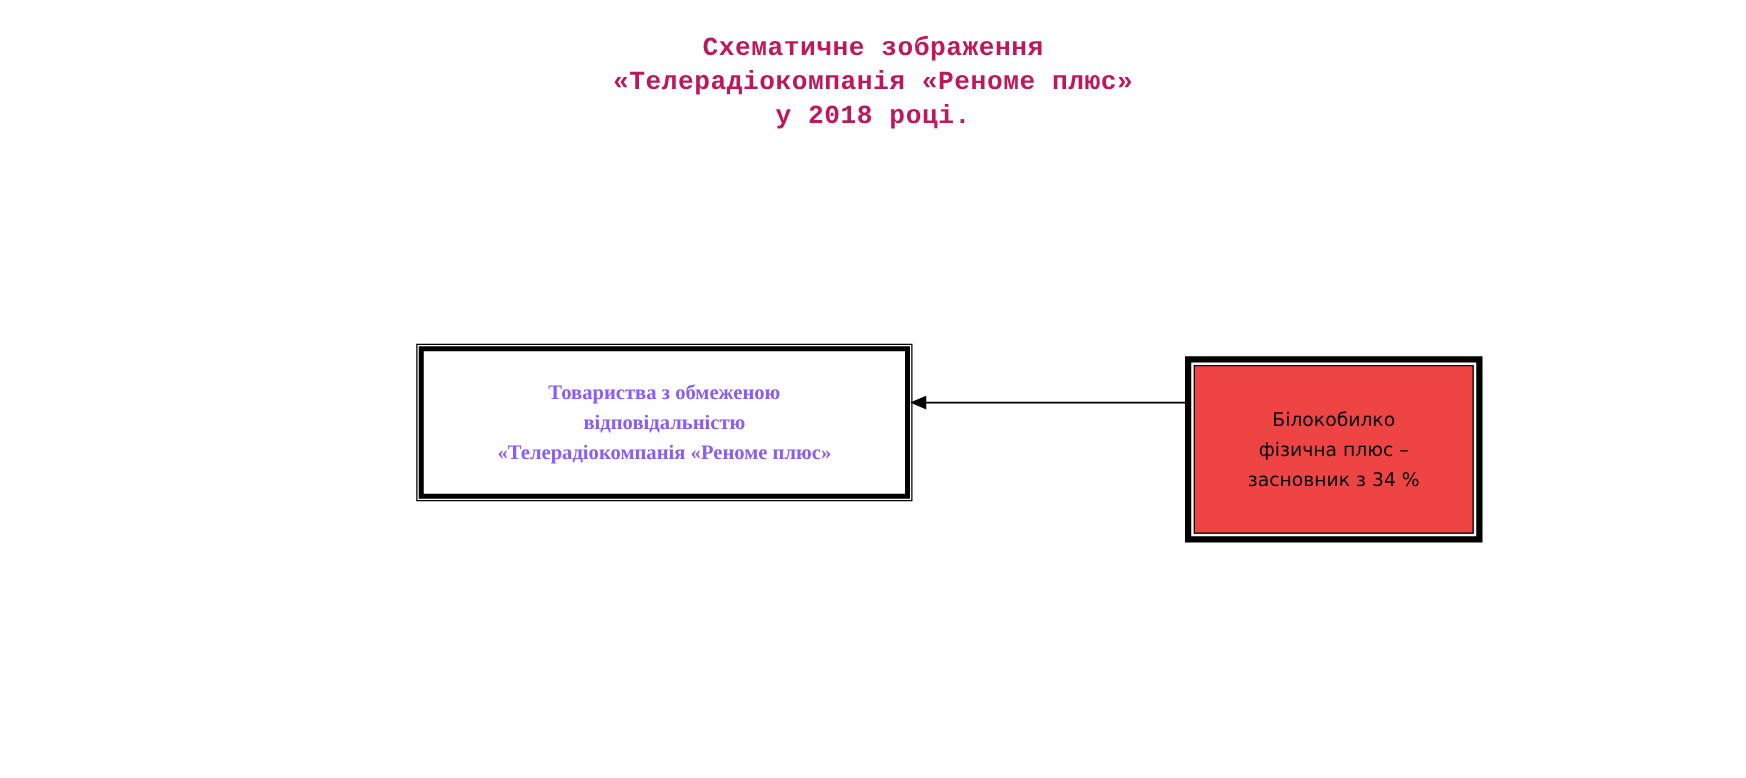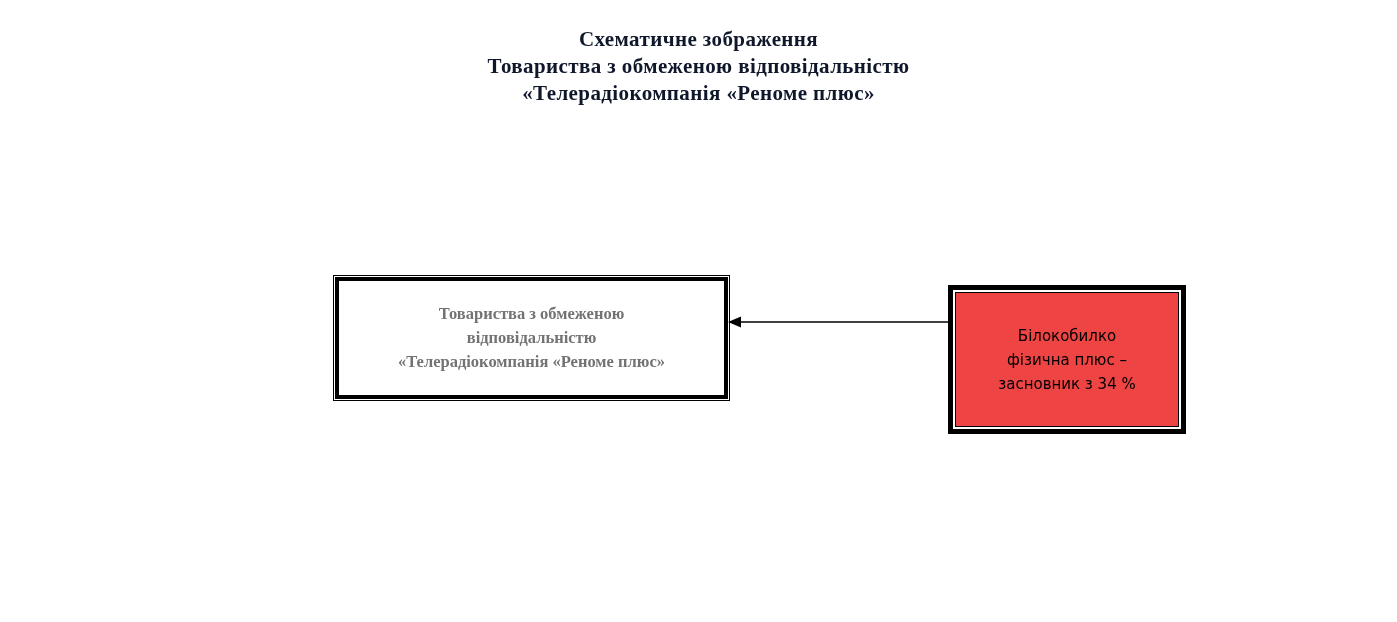--- a/index.html
+++ b/index.html
@@ -19,25 +19,25 @@
   
   #title-block {
     position: absolute;
     left: 0;
     top: 26px;
     width: 1397px;
     text-align: center;
   }
   #title-block .title-line {
     display: block;
-    font-family: Liberation Serif, serif;
+    font-family: Liberation Mono, monospace;
     font-weight: bold;
     font-size: 21px;
     line-height: 27px;
-    color: #0f172a;
+    color: #be185d;
     letter-spacing: 0.4px;
     white-space: pre;
   }
 
   
   .node-box {
     position: absolute;
     box-sizing: border-box;
     background: #ffffff;
     display: flex;
@@ -63,21 +63,21 @@
     align-items: center;
     justify-content: center;
     background: #ffffff;
   }
   #company-box .box-text {
     text-align: center;
     font-family: "Liberation Serif", "DejaVu Serif", serif;
     font-weight: bold;
     font-size: 16.5px;
     line-height: 24px;
-    color: #737373;
+    color: #8b5cf6;
   }
   #company-box .box-text span {
     display: block;
     white-space: nowrap;
   }
 
   
   #founder-box {
     left: 948px;
     top: 285px;
@@ -119,22 +119,22 @@
     overflow: visible;
   }
 </style>
 </head>
 <body>
 
 <div id="canvas">
 
   <div id="title-block">
     <span class="title-line">Схематичне зображення</span>
-    <span class="title-line">Товариства з обмеженою відповідальністю</span>
     <span class="title-line">«Телерадіокомпанія «Реноме плюс»</span>
+    <span class="title-line">у 2018 році.</span>
   </div>
 
   <div class="node-box" id="company-box">
     <div class="box-inner">
       <div class="box-text">
         <span>Товариства з обмеженою</span>
         <span>відповідальністю</span>
         <span>«Телерадіокомпанія «Реноме плюс»</span>
       </div>
     </div>

